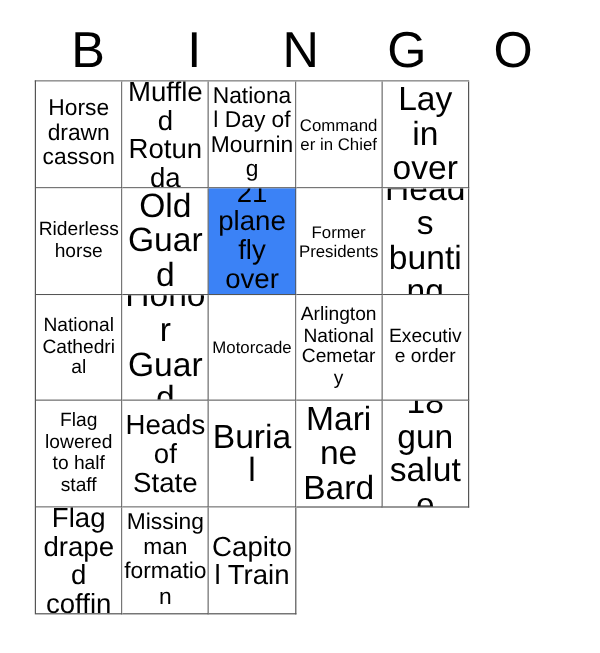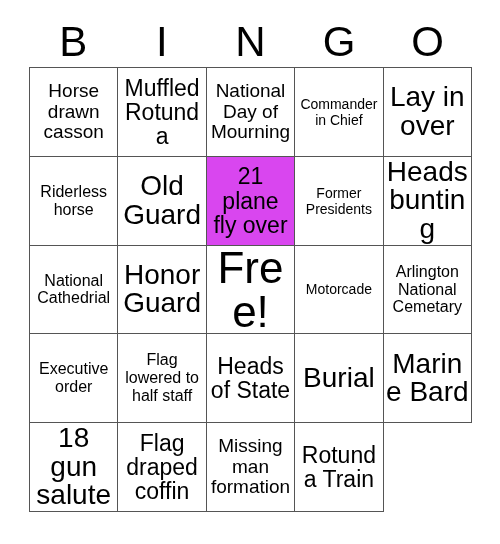--- a/index.html
+++ b/index.html
@@ -43,21 +43,21 @@
     font-weight: 400;
     letter-spacing: 0px;
     color: #000000;
   }
 
   
   #grid {
     position: absolute;
     left: 29px;
     top: 67px;
-    width: 443px;
+    width: 362px;
     height: 445px;
     display: grid;
     grid-template-columns: repeat(5, 1fr);
     grid-template-rows: repeat(5, 1fr);
     border-top: 1px solid #555555;
     border-left: 1px solid #555555;
     box-sizing: border-box;
     background: #ffffff;
   }
   .cell {
@@ -117,38 +117,35 @@
     <div class="cell" style="border-right-color: rgb(85, 85, 85); border-bottom-color: rgb(85, 85, 85); background: rgb(255, 255, 255);">
         <span class="cell-text fs-xl">Lay in over</span>
       </div>
 
     <div class="cell" style="border-right-color: rgb(85, 85, 85); border-bottom-color: rgb(85, 85, 85); background: rgb(255, 255, 255);">
         <span class="cell-text fs-sm">Riderless horse</span>
       </div>
     <div class="cell" style="border-right-color: rgb(85, 85, 85); border-bottom-color: rgb(85, 85, 85); background: rgb(255, 255, 255);">
         <span class="cell-text fs-xl">Old Guard</span>
       </div>
-    <div class="cell" style="border-right-color: rgb(85, 85, 85); border-bottom-color: rgb(85, 85, 85); background: #d946ef;">
+    <div class="cell" style="border-right-color: rgb(85, 85, 85); border-bottom-color: rgb(85, 85, 85); background: #3b82f6; align-items: flex-end;">
         <span class="cell-text fs-lg">21 plane fly over</span>
       </div>
     <div class="cell" style="border-right-color: rgb(85, 85, 85); border-bottom-color: rgb(85, 85, 85); background: rgb(255, 255, 255);">
         <span class="cell-text fs-xs">Former Presidents</span>
       </div>
     <div class="cell" style="border-right-color: rgb(85, 85, 85); border-bottom-color: rgb(85, 85, 85); background: rgb(255, 255, 255);">
         <span class="cell-text fs-xl">Heads bunting</span>
       </div>
 
     <div class="cell" style="border-right-color: rgb(85, 85, 85); border-bottom-color: rgb(85, 85, 85); background: rgb(255, 255, 255);">
         <span class="cell-text fs-sm">National Cathedrial</span>
       </div>
     <div class="cell" style="border-right-color: rgb(85, 85, 85); border-bottom-color: rgb(85, 85, 85); background: rgb(255, 255, 255);">
         <span class="cell-text fs-xl">Honor Guard</span>
-      </div>
-    <div class="cell" style="border-right-color: rgb(85, 85, 85); border-bottom-color: rgb(85, 85, 85); background: rgb(255, 255, 255);">
-        <span class="cell-text fs-xxl">Free!</span>
       </div>
     <div class="cell" style="border-right-color: rgb(85, 85, 85); border-bottom-color: rgb(85, 85, 85); background: rgb(255, 255, 255);">
         <span class="cell-text fs-xs">Motorcade</span>
       </div>
     <div class="cell" style="border-right-color: rgb(85, 85, 85); border-bottom-color: rgb(85, 85, 85); background: rgb(255, 255, 255);">
         <span class="cell-text fs-sm">Arlington National Cemetary</span>
       </div>
 
     <div class="cell" style="border-right-color: rgb(85, 85, 85); border-bottom-color: rgb(85, 85, 85); background: rgb(255, 255, 255);">
         <span class="cell-text fs-sm">Executive order</span>
@@ -169,17 +166,17 @@
     <div class="cell" style="border-right-color: rgb(85, 85, 85); border-bottom-color: rgb(85, 85, 85); background: rgb(255, 255, 255);">
         <span class="cell-text fs-xl">18 gun salute</span>
       </div>
     <div class="cell" style="border-right-color: rgb(85, 85, 85); border-bottom-color: rgb(85, 85, 85); background: rgb(255, 255, 255);">
         <span class="cell-text fs-lg">Flag draped coffin</span>
       </div>
     <div class="cell" style="border-right-color: rgb(85, 85, 85); border-bottom-color: rgb(85, 85, 85); background: rgb(255, 255, 255);">
         <span class="cell-text fs-md">Missing man formation</span>
       </div>
     <div class="cell" style="border-right-color: rgb(85, 85, 85); border-bottom-color: rgb(85, 85, 85); background: rgb(255, 255, 255);">
-        <span class="cell-text fs-lg">Rotunda Train</span>
+        <span class="cell-text fs-lg">Capitol Train</span>
       </div>
 
   </div>
 </div>
 
 </body></html>

